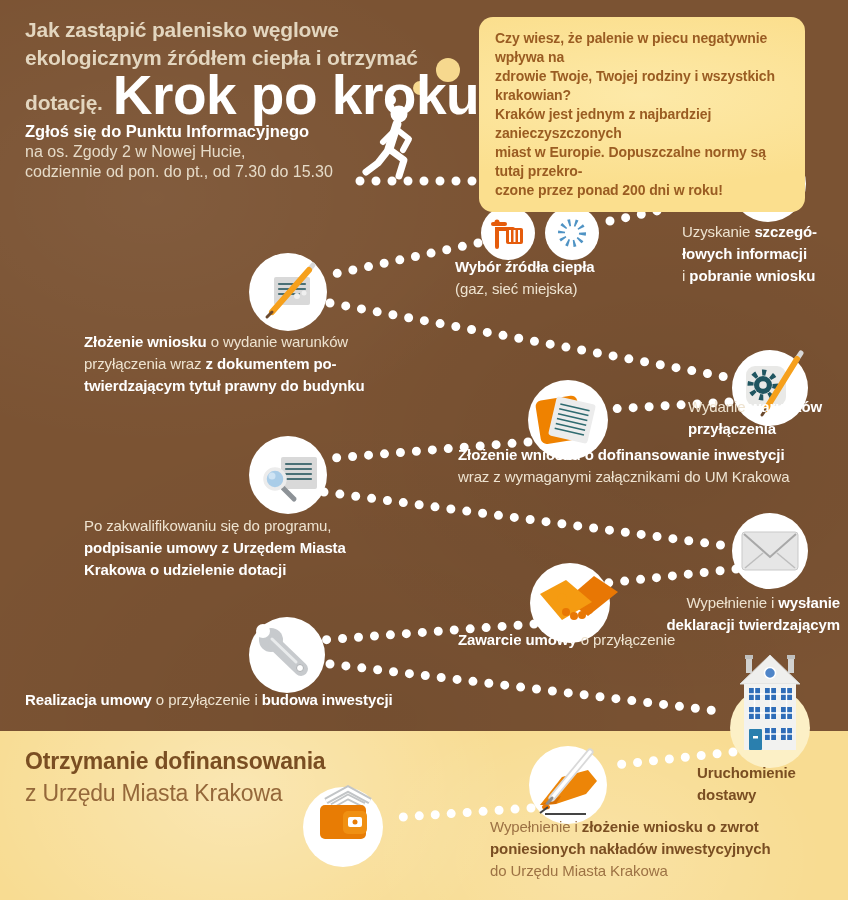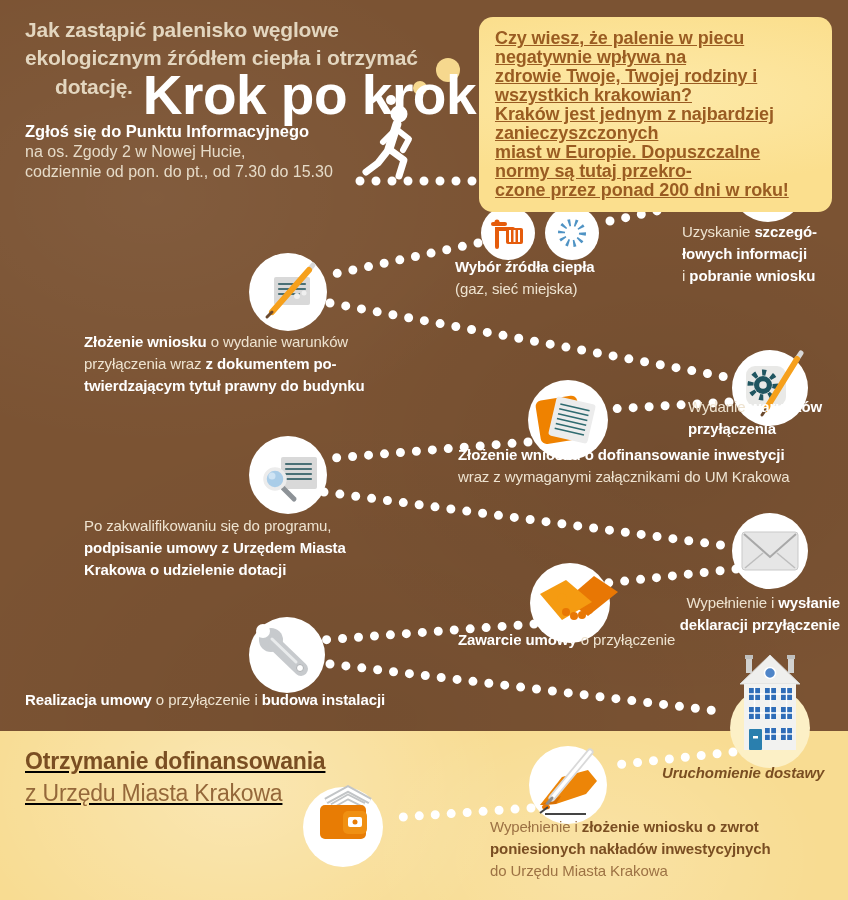--- a/index.html
+++ b/index.html
@@ -11,44 +11,44 @@
       radial-gradient(760px 520px at 45% 80%, rgba(0,0,0,0.06), transparent 60%),
       #7b5333;}
   .bg-bottom{position:absolute;left:0;top:731px;width:848px;height:169px;
     background:
       radial-gradient(420px 300px at 28% 35%, rgba(255,255,255,0.30), transparent 65%),
       radial-gradient(380px 260px at 70% 75%, rgba(255,255,255,0.18), transparent 60%),
       #f8dc92;}
   svg.overlay{position:absolute;left:0;top:0;}
   .title{position:absolute;left:25px;top:16px;color:#e3d6bf;font-weight:bold;
     font-size:21px;line-height:28px;letter-spacing:-0.2px;}
-  .big-row{display:flex;align-items:flex-start;margin-top:1px;margin-left:30px;}
+  .big-row{display:flex;align-items:flex-end;margin-top:1px;}
   .big{color:#ffffff;font-size:55px;line-height:44px;margin-left:10px;letter-spacing:-0.5px;}
   .contact{position:absolute;left:25px;top:121px;font-size:16px;line-height:20.5px;color:#e6dbc8;}
   .contact .cb{color:#ffffff;font-weight:bold;font-size:16.5px;}
-  .callout{position:absolute;left:479px;top:17px;width:353px;box-sizing:border-box;
+  .callout{position:absolute;left:479px;top:17px;width:326px;box-sizing:border-box;
     padding:12px 16px;border-radius:14px;color:#9a5c22;font-weight:bold;
-    font-size:18px;line-height:19px;letter-spacing:-0.1px;
-    background:radial-gradient(300px 90px at 50% 40%, #fde9a8, #fbdf8e);text-decoration:underline;}
+    font-size:14px;line-height:19px;letter-spacing:-0.1px;
+    background:radial-gradient(300px 90px at 50% 40%, #fde9a8, #fbdf8e);}
   .stext{position:absolute;font-size:15px;line-height:22px;color:#eee3d0;letter-spacing:-0.1px;}
   .stext .b{font-weight:bold;color:#ffffff;}
   .stext.brown{color:#9d7244;}
   .stext.brown .b{color:#7a4e22;}
   #st0{left:682px;top:221px;}
   #st1{left:455px;top:256px;}
   #st2{left:84px;top:331px;}
   #st3{left:688px;top:396px;}
   #st4{left:458px;top:444px;}
   #st5{left:84px;top:515px;}
   #st6{right:8px;top:582px;text-align:right;margin-top:10px;}
   #st7{left:458px;top:629px;}
   #st8{left:25px;top:689px;}
-  #st9{left:662px;top:762px;font-style:italic;}
+  #st9{left:697px;top:762px;}
   #st10{left:490px;top:816px;}
-  .final{position:absolute;left:25px;top:745px;font-size:23px;line-height:32px;letter-spacing:-0.2px;text-decoration:underline;}
+  .final{position:absolute;left:25px;top:745px;font-size:23px;line-height:32px;letter-spacing:-0.2px;}
   .final .l1{font-weight:bold;color:#7a4e22;}
   .final .l2{color:#95683a;}
 </style>
 </head>
 <body>
 
 <div class="canvas">
   <div class="bg-bottom"></div>
 
   <svg class="overlay" width="848" height="900" viewBox="0 0 848 900">
@@ -309,27 +309,27 @@
       <div><span class="b">Złożenie wniosku o dofinansowanie inwestycji</span></div>
       <div><span>wraz z wymaganymi załącznikami do UM Krakowa</span></div>
     </div>
   <div id="st5" class="stext">
       <div><span>Po zakwalifikowaniu się do programu,</span></div>
       <div><span class="b">podpisanie umowy z Urzędem Miasta</span></div>
       <div><span class="b">Krakowa o udzielenie dotacji</span></div>
     </div>
   <div id="st6" class="stext">
       <div><span>Wypełnienie i </span><span class="b">wysłanie</span></div>
-      <div><span class="b">deklaracji przyłączenie</span></div>
+      <div><span class="b">deklaracji twierdzającym</span></div>
     </div>
   <div id="st7" class="stext">
       <div><span class="b">Zawarcie umowy</span><span> o przyłączenie</span></div>
     </div>
   <div id="st8" class="stext">
-      <div><span class="b">Realizacja umowy</span><span> o przyłączenie i </span><span class="b">budowa instalacji</span></div>
+      <div><span class="b">Realizacja umowy</span><span> o przyłączenie i </span><span class="b">budowa inwestycji</span></div>
     </div>
   <div id="st9" class="stext brown">
       <div><span class="b">Uruchomienie dostawy</span></div>
     </div>
   <div id="st10" class="stext brown">
       <div><span>Wypełnienie i </span><span class="b">złożenie wniosku o zwrot</span></div>
       <div><span class="b">poniesionych nakładów inwestycyjnych</span></div>
       <div><span>do Urzędu Miasta Krakowa</span></div>
     </div>
 

